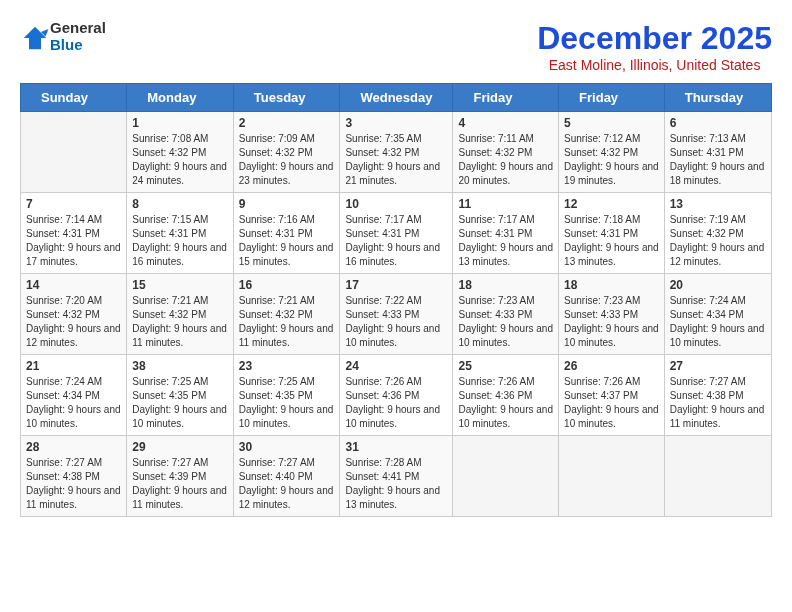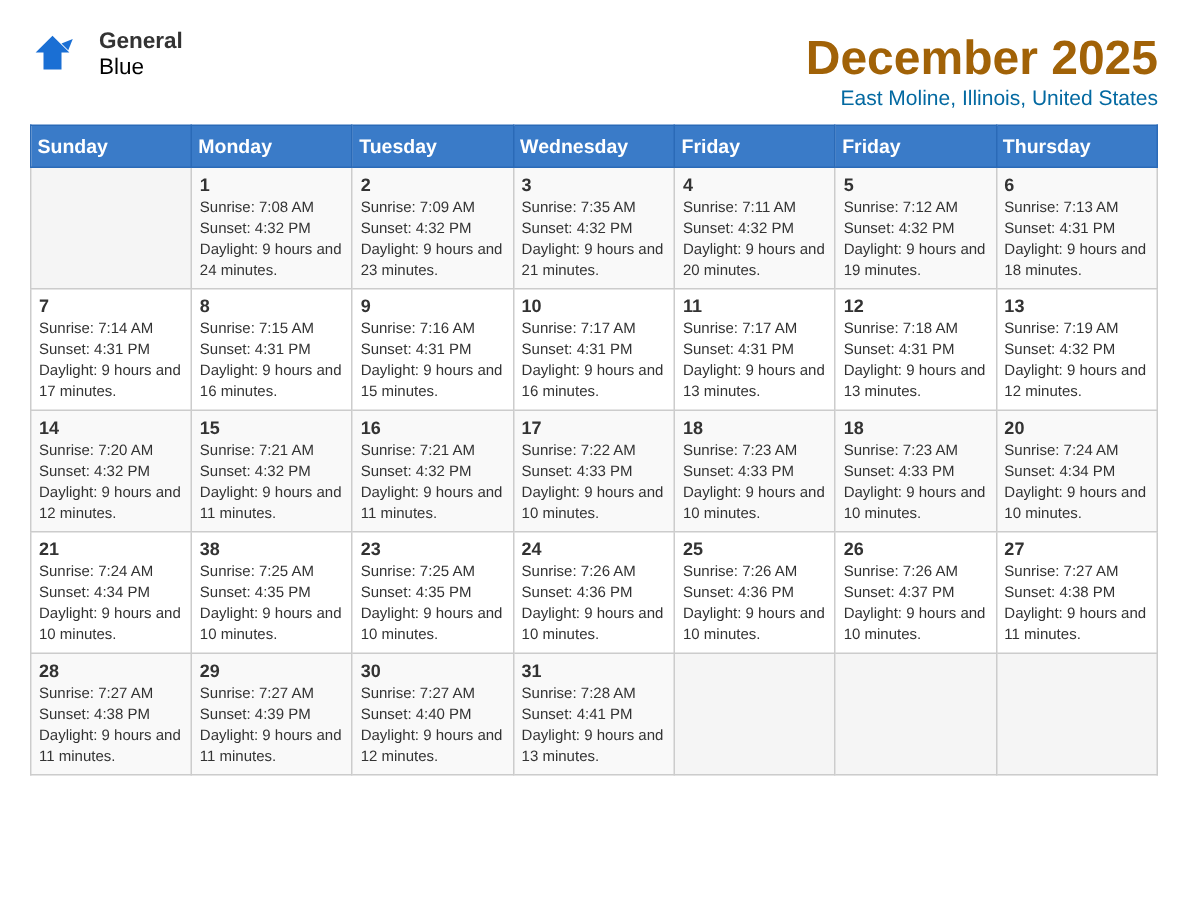--- a/index.html
+++ b/index.html
@@ -11,63 +11,64 @@
       padding: 20px;
     }
     .header-section {
       display: flex;
       justify-content: space-between;
       align-items: flex-start;
       margin-bottom: 10px;
     }
     .logo {
       display: flex;
-      align-items: flex-start;
-      gap: 16px;
+      align-items: flex-end;
+      gap: 0;
     }
     .logo-text {
       display: flex;
       flex-direction: column;
       line-height: 1.1;
     }
     .logo-general {
       font-size: 15px;
       font-weight: bold;
       color: #333;
     }
     .logo-blue {
       font-size: 15px;
-      font-weight: normal;
-      color: #000000;
+      font-weight: bold;
+      color: #0369a1;
     }
     .logo-icon {
       width: 30px;
       height: 30px;
     }
     .title-section {
       text-align: right;
     }
     .month-title {
       font-size: 32px;
       font-weight: bold;
-      color: #a16207;
+      color: #1d4ed8;
     }
     .location-title {
       font-size: 14px;
-      color: #0369a1;
+      color: #b91c1c;
+      text-align: center;
     }
     .calendar {
       width: 100%;
       border-collapse: collapse;
       border: 1px solid #ccc;
     }
     .calendar th {
       background-color: #3a7bc8;
       color: #fff;
-      padding: 6px 4px;
+      padding: 6px 20px;
       font-size: 13px;
       text-align: left;
       border: 1px solid #2a6ab7;
     }
     .calendar td {
       vertical-align: top;
       padding: 4px 5px;
       border: 1px solid #ccc;
       font-size: 10.5px;
       color: #333;

